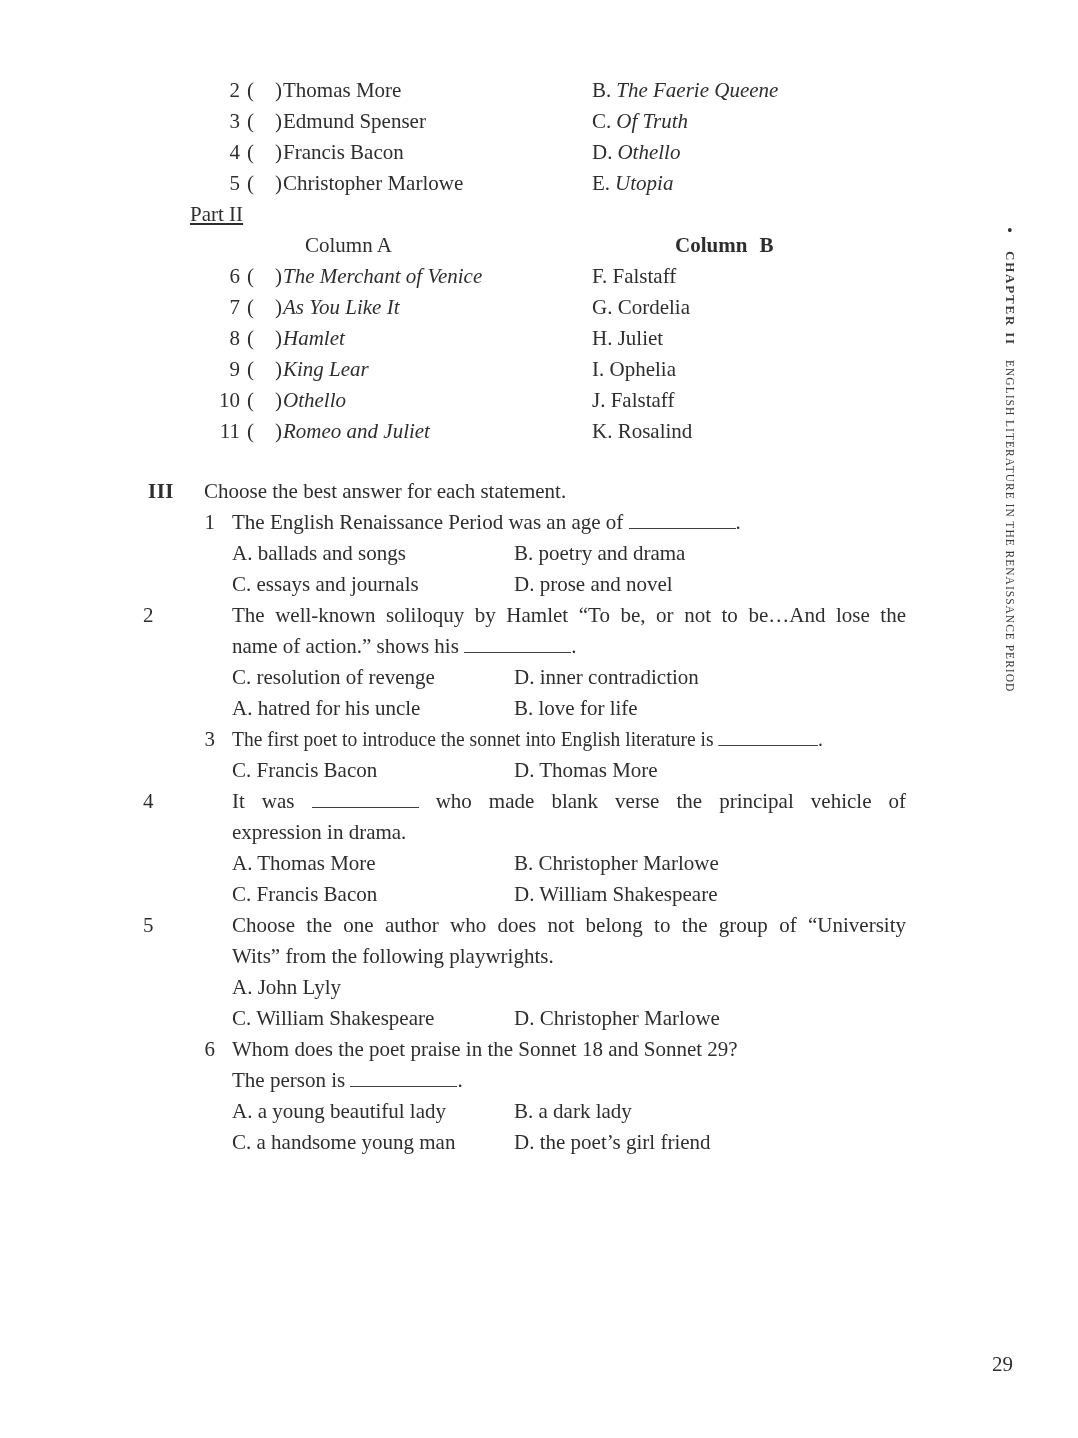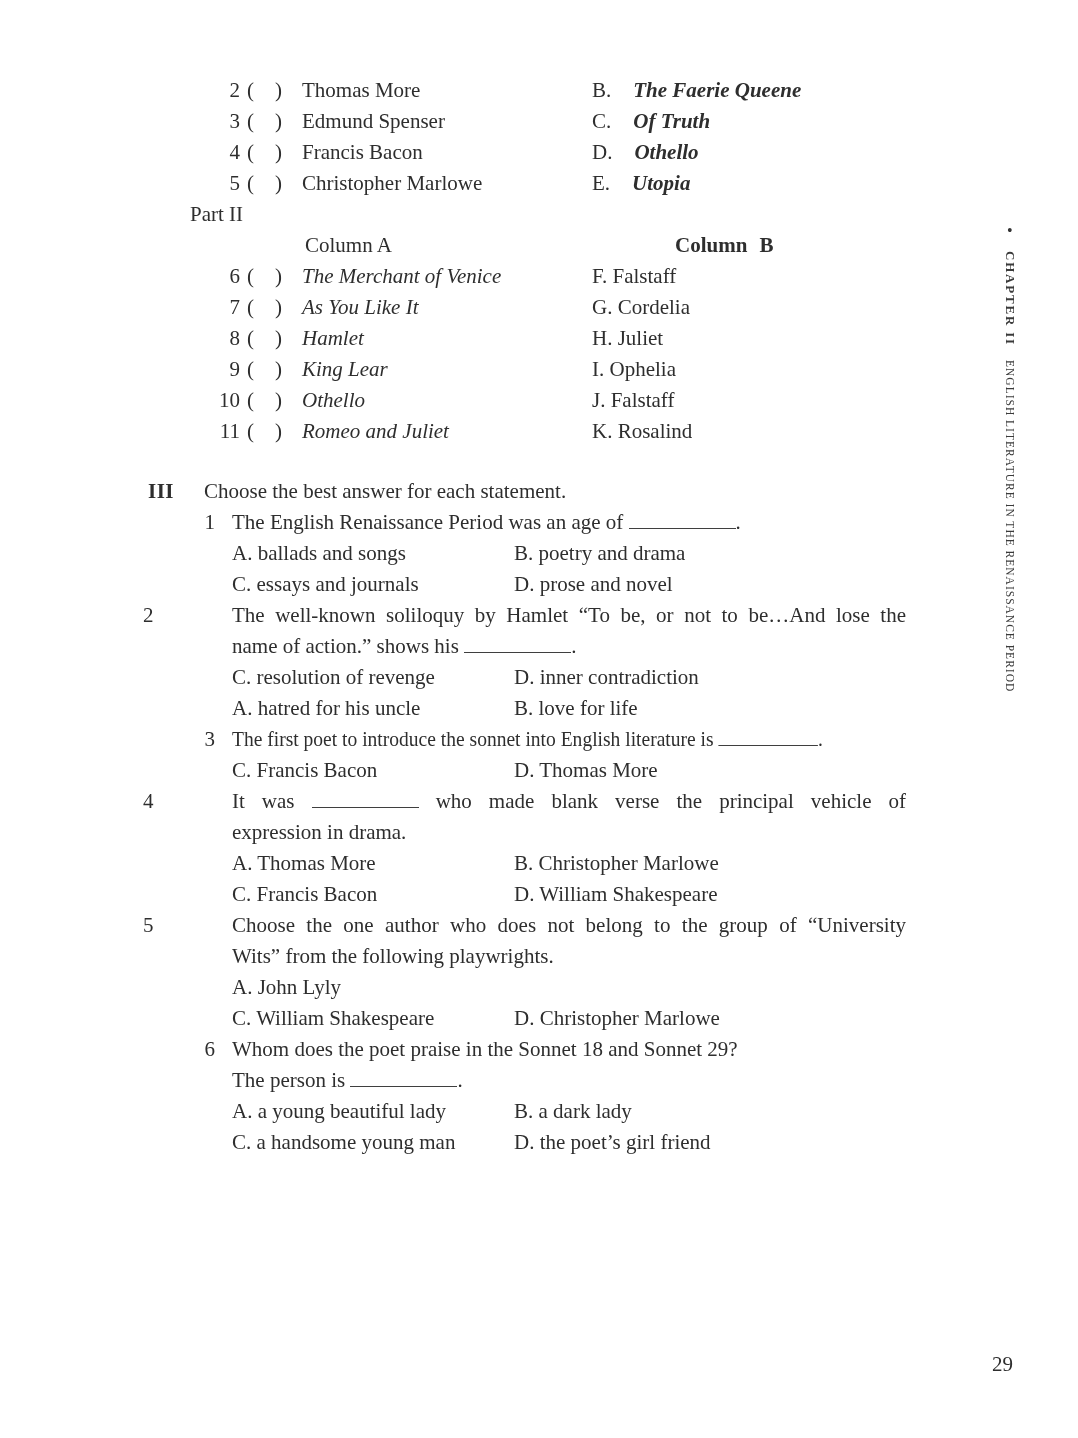--- a/index.html
+++ b/index.html
@@ -7,26 +7,26 @@
     position:relative; width:1078px; height:1438px; background:#ffffff;
     font-family:"Liberation Serif","DejaVu Serif",serif;
     color:#2e2e2e; overflow:hidden;
   }
   .content { position:absolute; left:143px; top:75px; width:763px; font-size:21px; line-height:31px; }
 
   
   .mrow { position:relative; height:31px; white-space:nowrap; }
   .mrow .num { display:inline-block; width:97px; text-align:right; }
   .mrow .parens { margin-left:7px; }
-  .mrow .label { margin-left:20px; }
+  .mrow .label { margin-left:1px; }
   .mrow .right { position:absolute; left:449px; top:0; }
-  .gap { margin-left:22px;font-weight:bold; }
+  .gap { margin-left:5px; }
   .ital { font-style:italic; }
 
-  .part-head { height:31px; padding-left:47px; }
+  .part-head { height:31px; padding-left:47px;text-decoration:underline; }
   .colheads { position:relative; height:31px; }
   .colA { position:absolute; left:162px;text-align:right; }
   .colB { position:absolute; left:532px; word-spacing:7px;font-weight:bold; }
 
   
   .sec { margin-top:29px; }
   .sec-head { position:relative; height:31px; }
   .roman { position:absolute; left:5px; font-weight:bold; letter-spacing:0.5px; }
   .instr { position:absolute; left:61px; }
 

